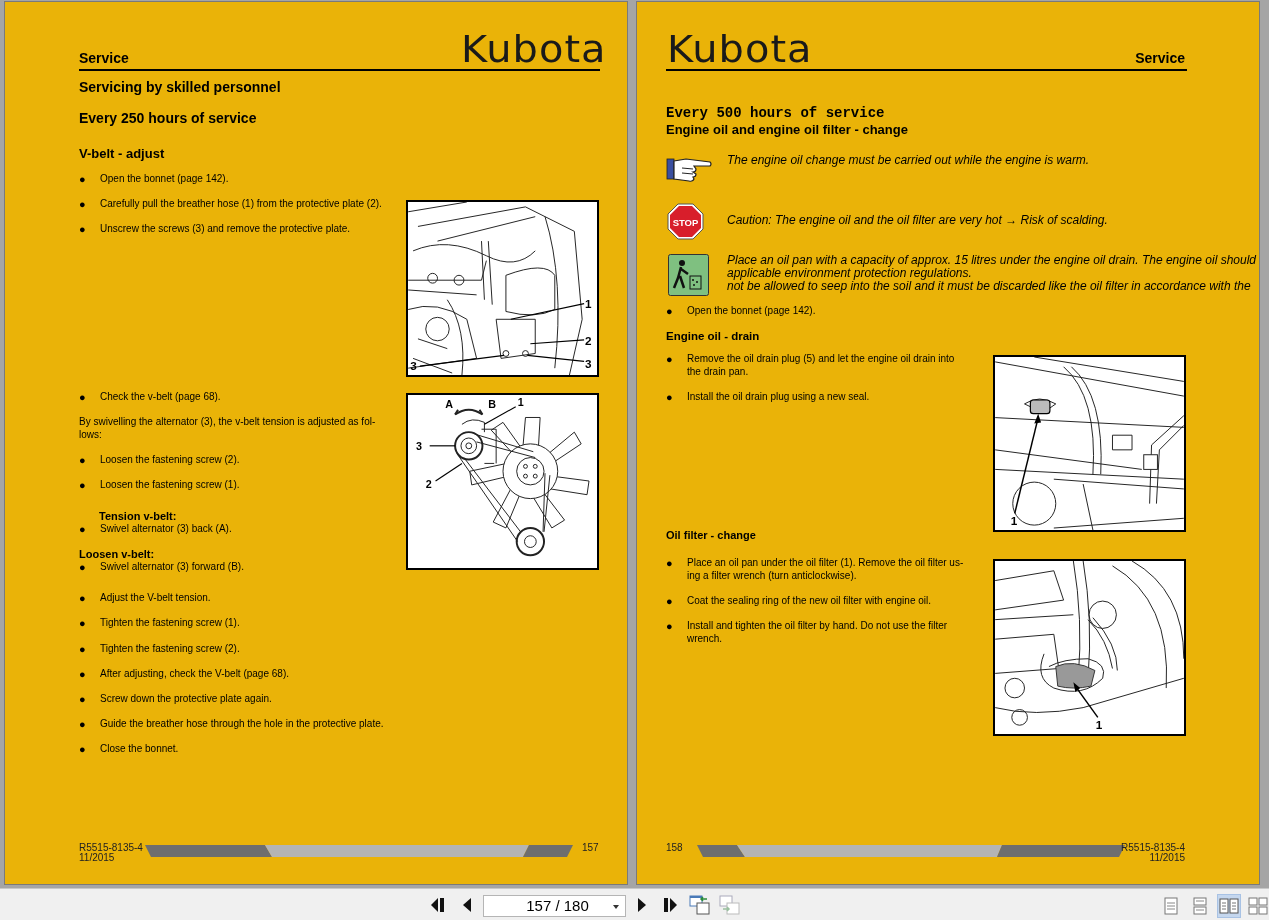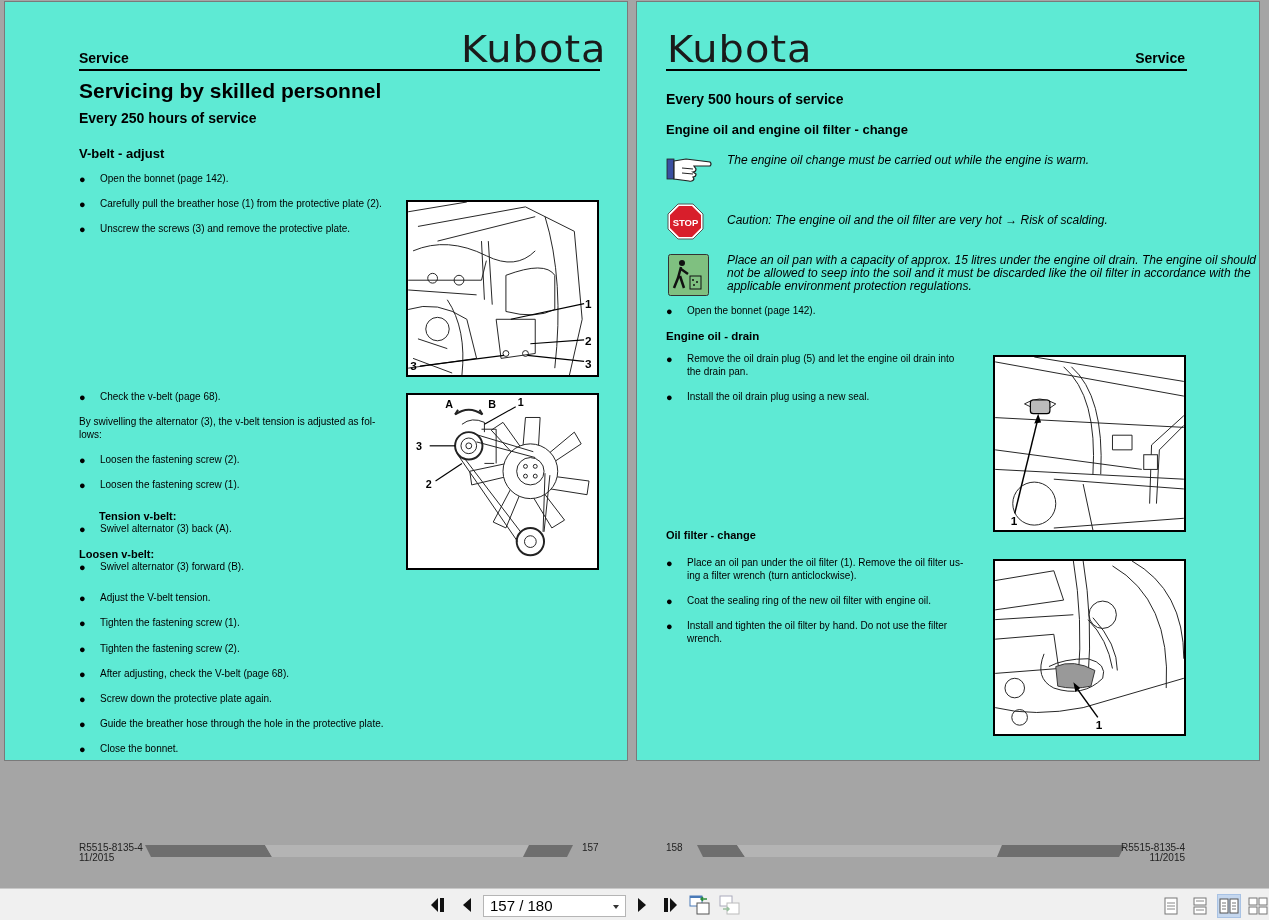--- a/index.html
+++ b/index.html
@@ -1,45 +1,45 @@
 <!DOCTYPE html>
 <html><head>
 <meta charset="utf-8">
 <style>
   * { box-sizing: border-box; margin: 0; padding: 0; }
   html, body { width: 1269px; height: 920px; overflow: hidden; background: #a5a5a5; font-family: "Liberation Sans", sans-serif; color: #000; }
   .viewer { position: absolute; left: 0; top: 0; width: 1269px; height: 888px; background: #a5a5a5; }
-  .page { position: absolute; top: 1px; background: #5eead4; border: 1px solid #7a7a7a; height: 760px; }
+  .page { position: absolute; top: 1px; background: #eab308; border: 1px solid #7a7a7a; height: 884px; }
   #page-left { left: 4px; width: 624px; }
   #page-right { left: 636px; width: 624px; }
 
   .hdr-title { position: absolute; font-size: 14px; font-weight: bold; }
   .hdr-rule { position: absolute; height: 2px; background: #000; }
   .logo { position: absolute; font-family: "DejaVu Sans", sans-serif; font-size: 38px; font-weight: normal; letter-spacing: 1px; color: #1a1a1a; line-height: 1; transform: scaleX(1.05); transform-origin: left; }
 
-  .h1 { position: absolute; font-size: 21px; font-weight: bold; }
+  .h1 { position: absolute; font-size: 14px; font-weight: bold; }
   .h2 { position: absolute; font-size: 14px; font-weight: bold; }
   .h3 { position: absolute; font-size: 13px; font-weight: bold; }
   .h4 { position: absolute; font-size: 11px; font-weight: bold; }
   .bullet { position: absolute; font-size: 10px; line-height: 12.5px; }
   .bullet .dot { position: absolute; left: 0; top: 0; font-size: 11px; }
   .bullet .txt { position: absolute; left: 21px; top: 0; }
   .para { position: absolute; font-size: 10px; line-height: 12.5px; }
   .note { position: absolute; font-size: 12px; line-height: 13px; font-style: italic; }
 
   .figure { position: absolute; border: 2px solid #000; background: #fff; overflow: hidden; }
   .figure svg { width: 100%; height: 100%; display: block; }
 
   .footer-code { position: absolute; font-size: 10px; line-height: 10px; color: #222; }
   .footer-num { position: absolute; font-size: 10px; color: #222; }
   .footer-bar { position: absolute; height: 12px; }
 
   .toolbar { position: absolute; left: 0; top: 888px; width: 1269px; height: 32px; background: #f0f0f0; border-top: 1px solid #c8c8c8; }
   .tb-btn { position: absolute; top: 6px; width: 22px; height: 20px; display: flex; align-items: center; justify-content: center; }
-  .page-select { position: absolute; left: 483px; top: 6px; width: 143px; height: 22px; background: #fff; border: 1px solid #b5b5b5; font-size: 15px; line-height: 20px; padding-left: 6px; color: #000; }
+  .page-select { position: absolute; left: 483px; top: 6px; width: 143px; height: 22px; background: #fff; border: 1px solid #b5b5b5; font-size: 15px; line-height: 20px; padding-left: 6px; color: #000; text-align: center; }
   .page-select .caret { position: absolute; right: 6px; top: 9px; width: 0; height: 0; border-left: 3px solid transparent; border-right: 3px solid transparent; border-top: 4px solid #333; }
   .view-btn { position: absolute; top: 5px; width: 24px; height: 24px; display: flex; align-items: center; justify-content: center; }
   .view-btn.active { background: #c5d7ee; border: 1px solid #a8c2e4; }
 </style>
 </head>
 <body>
 
 <div class="viewer">
 
   <div class="page" id="page-left">
@@ -210,21 +210,21 @@
       <polygon points="384,0 428,0 422,12 378,12" fill="#6e6e6e"></polygon>
     </svg>
     <div class="footer-num" style="left:577px;top:840px;">157</div>
   </div>
 
   <div class="page" id="page-right">
     <div class="logo" style="left:30px;top:28px;">Kubota</div>
     <div class="hdr-title" style="right:74px;top:48px;">Service</div>
     <div class="hdr-rule" style="left:29px;top:67px;width:521px;height:1.5px;"></div>
 
-    <div class="h2" style="left:29px;top:89px;">Every 500 hours of service</div>
+    <div class="h2" style="left:29px;top:103px;font-family:Liberation Mono, monospace;">Every 500 hours of service</div>
     <div class="h3" style="left:29px;top:120px;">Engine oil and engine oil filter - change</div>
 
     <div style="position:absolute;left:29px;top:152px;width:46px;height:30px;">
       <svg viewBox="0 0 46 30" width="46" height="30">
         <rect x="1" y="5" width="7" height="20" fill="#3a4fa0" stroke="#222" stroke-width="0.8"></rect>
         <path d="M8 7 L20 5 L44 8 Q46 10 44 12 L28 12 L30 15 Q30 18 27 18 L30 20 Q30 23 27 23 L28 25 Q27 28 23 27 L8 25 Z" fill="#fff" stroke="#222" stroke-width="1.2"></path>
         <path d="M16 14 L27 15 M16 19 L27 20" stroke="#222" stroke-width="1"></path>
       </svg>
     </div>
     <div class="note" style="left:90px;top:152px;width:470px;">The engine oil change must be carried out while the engine is warm.</div>
@@ -244,22 +244,22 @@
         <circle cx="14" cy="9" r="3" fill="#111"></circle>
         <path d="M13 13 L10 24 L6 34 M12 22 L16 34 M13 15 L20 20" stroke="#111" stroke-width="2.5" fill="none"></path>
         <rect x="22" y="22" width="11" height="13" fill="none" stroke="#111" stroke-width="1"></rect>
         <circle cx="25" cy="26" r="1" fill="#111"></circle>
           <circle cx="29" cy="28" r="1" fill="#111"></circle>
           <circle cx="26" cy="31" r="1" fill="#111"></circle>
       </svg>
     </div>
     <div class="note" style="left:90px;top:252px;width:480px;">
       <div style="white-space:nowrap">Place an oil pan with a capacity of approx. 15 litres under the engine oil drain. The engine oil should</div>
+      <div>applicable environment protection regulations.</div>
       <div style="white-space:nowrap">not be allowed to seep into the soil and it must be discarded like the oil filter in accordance with the</div>
-      <div>applicable environment protection regulations.</div>
     </div>
 
     <div class="bullet" style="left:29px;top:303px;width:320px;">
         <span class="dot">●</span>
         <span class="txt">Open the bonnet (page 142).</span>
       </div>
 
     <div class="h4" style="left:29px;top:328px;font-size:11.5px;">Engine oil - drain</div>
     <div class="bullet" style="left:29px;top:351px;width:320px;">
         <span class="dot">●</span>

